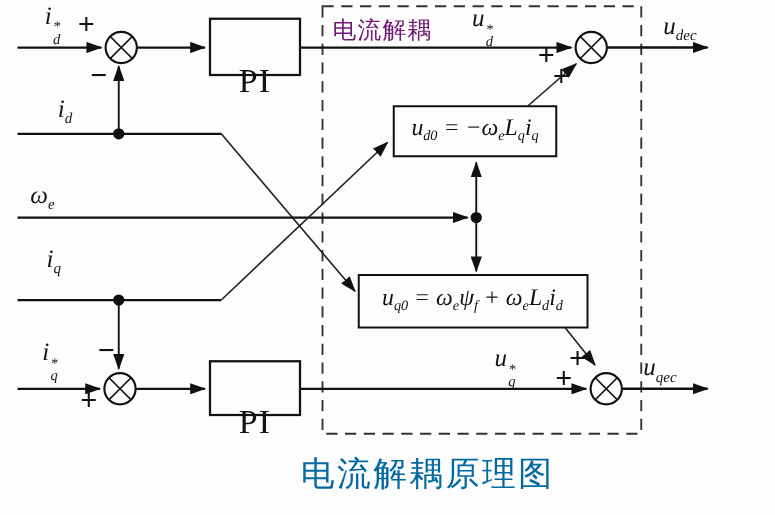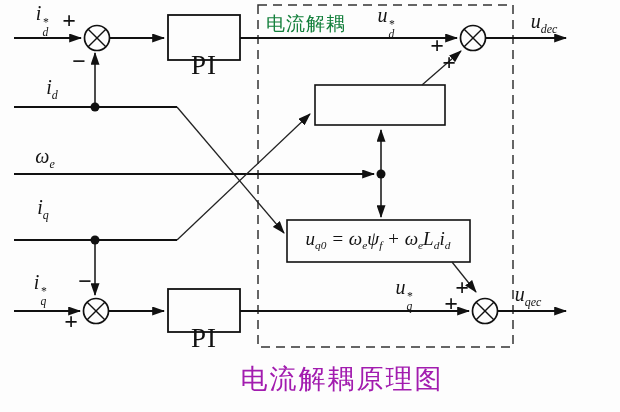--- a/index.html
+++ b/index.html
@@ -3,27 +3,27 @@
 <meta charset="utf-8">
 <style>
   html,body{margin:0;padding:0;background:#fff;}
   #stage{position:relative;width:620px;height:412px;background:#fdfdfd;overflow:hidden;
          font-family:"Liberation Serif",serif;color:#111;}
   #wires{position:absolute;left:0;top:0;}
   .lbl{position:absolute;transform:translate(-50%,-50%);white-space:nowrap;
        font-style:italic;font-size:20px;color:#141414;}
   .sign{position:absolute;transform:translate(-50%,-50%);font-style:normal;
         font-weight:bold;font-size:24px;color:#111;line-height:1;}
-  .cn{position:absolute;font-style:normal;font-size:19px;letter-spacing:1px;color:#15803d;}
+  .cn{position:absolute;font-style:normal;font-size:19px;letter-spacing:1px;color:#701a75;}
   .pi{position:absolute;transform:translate(-50%,-50%);font-size:27px;font-style:normal;
       letter-spacing:1px;color:#111;margin-top:28px;}
   .eq{position:absolute;transform:translate(-50%,-50%);white-space:nowrap;
       font-style:italic;font-size:19px;color:#111;}
   .caption{position:absolute;transform:translate(-50%,-50%);font-style:normal;
-           font-size:27px;letter-spacing:2px;color:#a21caf;}
+           font-size:27px;letter-spacing:2px;color:#0369a1;}
   .rn{font-style:italic;}
   .rb{font-size:0.6em;vertical-align:-0.38em;margin-top:36px;}
   .stack{display:inline-flex;flex-direction:column;align-items:flex-start;
          font-size:0.58em;line-height:0.8;vertical-align:-0.55em;margin-left:1px;}
   .st-p,.st-b{font-style:italic;}
 </style>
 </head>
 <body>
 
 <div id="stage">
@@ -92,21 +92,21 @@
   </svg>
 
   <div class="lbl" style="left:42px;top:19px;"><span class="rn">i</span><span class="stack">
         <span class="st-p">*</span>
         <span class="st-b">d</span>
       </span></div>
   <div class="sign" style="left:69px;top:20px;">+</div>
   <div class="sign" style="left:79px;top:61px;">−</div>
 
   <div class="lbl" style="left:52px;top:89px;"><span class="rn">i</span><span class="rb">d</span></div>
-  <div class="lbl" style="left:45px;top:158px;"><span class="rn">ω</span><span class="rb">e</span></div>
+  <div class="lbl" style="left:34px;top:158px;"><span class="rn">ω</span><span class="rb">e</span></div>
   <div class="lbl" style="left:43px;top:209px;"><span class="rn">i</span><span class="rb">q</span></div>
 
   <div class="sign" style="left:85px;top:281px;">−</div>
   <div class="lbl" style="left:40px;top:288px;"><span class="rn">i</span><span class="stack">
         <span class="st-p">*</span>
         <span class="st-b">q</span>
       </span></div>
   <div class="sign" style="left:71px;top:321px;">+</div>
 
   <div class="pi" style="left:204px;top:37px;">PI</div>
@@ -115,20 +115,21 @@
   <div class="cn" style="left:266px;top:11px;">电流解耦</div>
 
   <div class="lbl" style="left:386px;top:21px;"><span class="rn">u</span><span class="stack">
         <span class="st-p">*</span>
         <span class="st-b">d</span>
       </span></div>
   <div class="sign" style="left:437px;top:45px;">+</div>
   <div class="sign" style="left:449px;top:62px;">+</div>
   <div class="lbl" style="left:544px;top:23px;"><span class="rn">u</span><span class="rb">dec</span></div>
 
+  <div class="eq" style="left:380px;top:104px;"><span class="rn">u</span><span class="rb">d0</span><span class="rn"> = −</span><span class="rn">ω</span><span class="rb">e</span><span class="rn">L</span><span class="rb">q</span><span class="rn">i</span><span class="rb">q</span></div>
   <div class="eq" style="left:378px;top:240px;"><span class="rn">u</span><span class="rb">q0</span><span class="rn"> = </span><span class="rn">ω</span><span class="rb">e</span><span class="rn">ψ</span><span class="rb">f</span><span class="rn"> + </span><span class="rn">ω</span><span class="rb">e</span><span class="rn">L</span><span class="rb">d</span><span class="rn">i</span><span class="rb">d</span></div>
 
   <div class="lbl" style="left:404px;top:293px;"><span class="rn">u</span><span class="stack">
         <span class="st-p">*</span>
         <span class="st-b">q</span>
       </span></div>
   <div class="sign" style="left:462px;top:287px;">+</div>
   <div class="sign" style="left:451px;top:303px;">+</div>
   <div class="lbl" style="left:528px;top:296px;"><span class="rn">u</span><span class="rb">qec</span></div>
 

